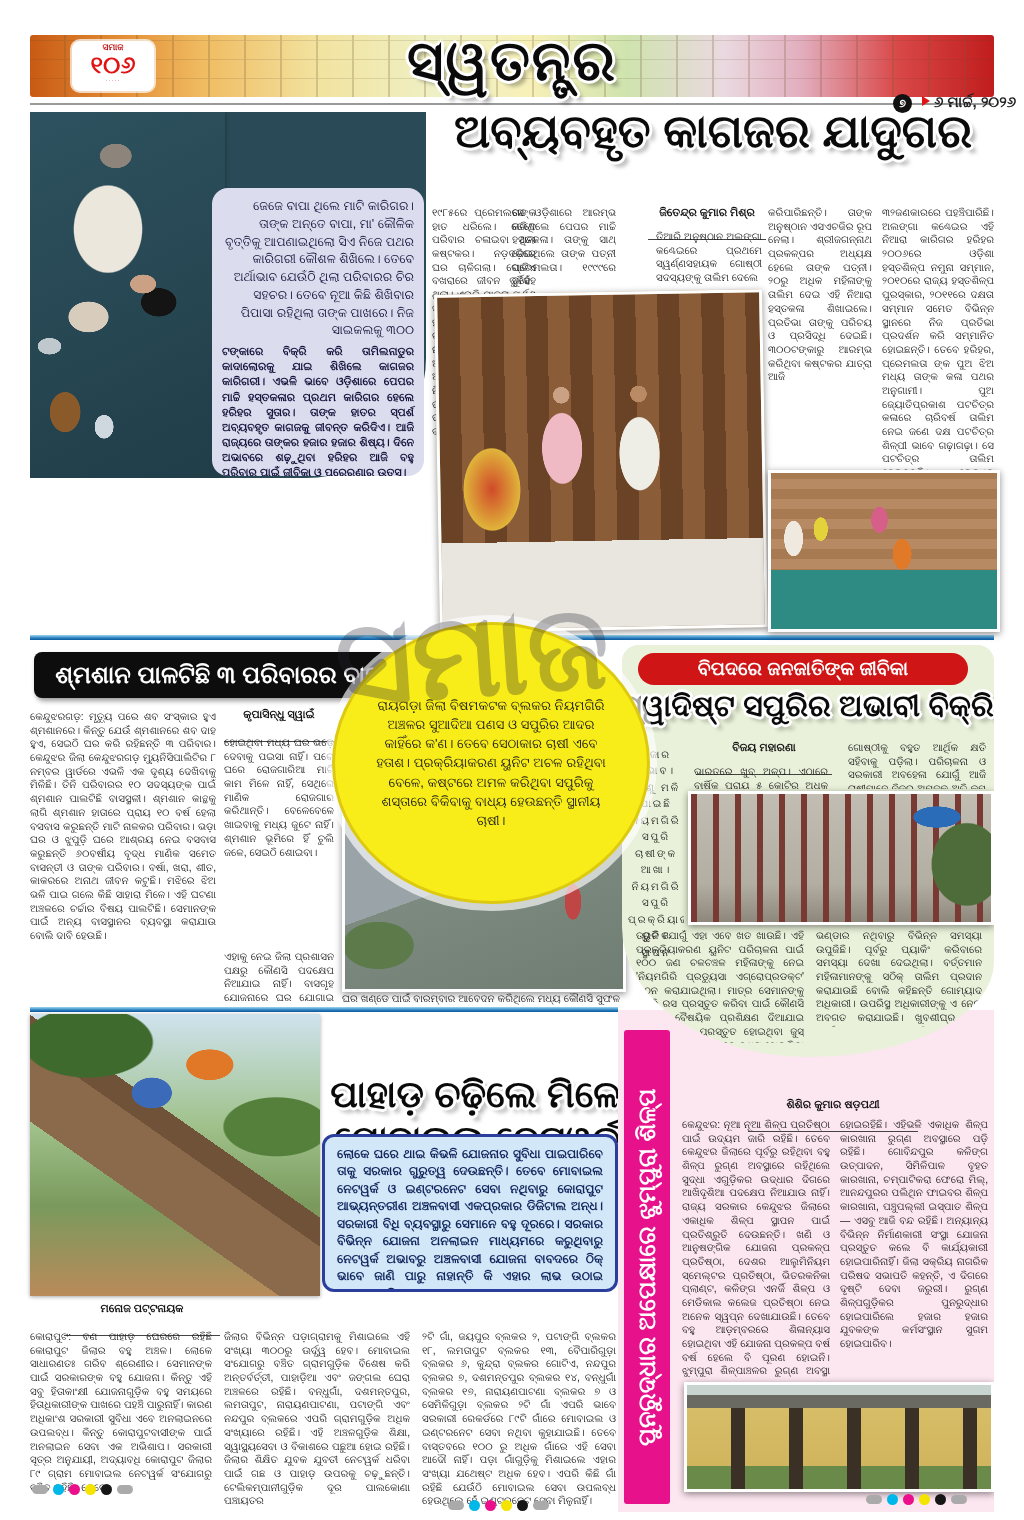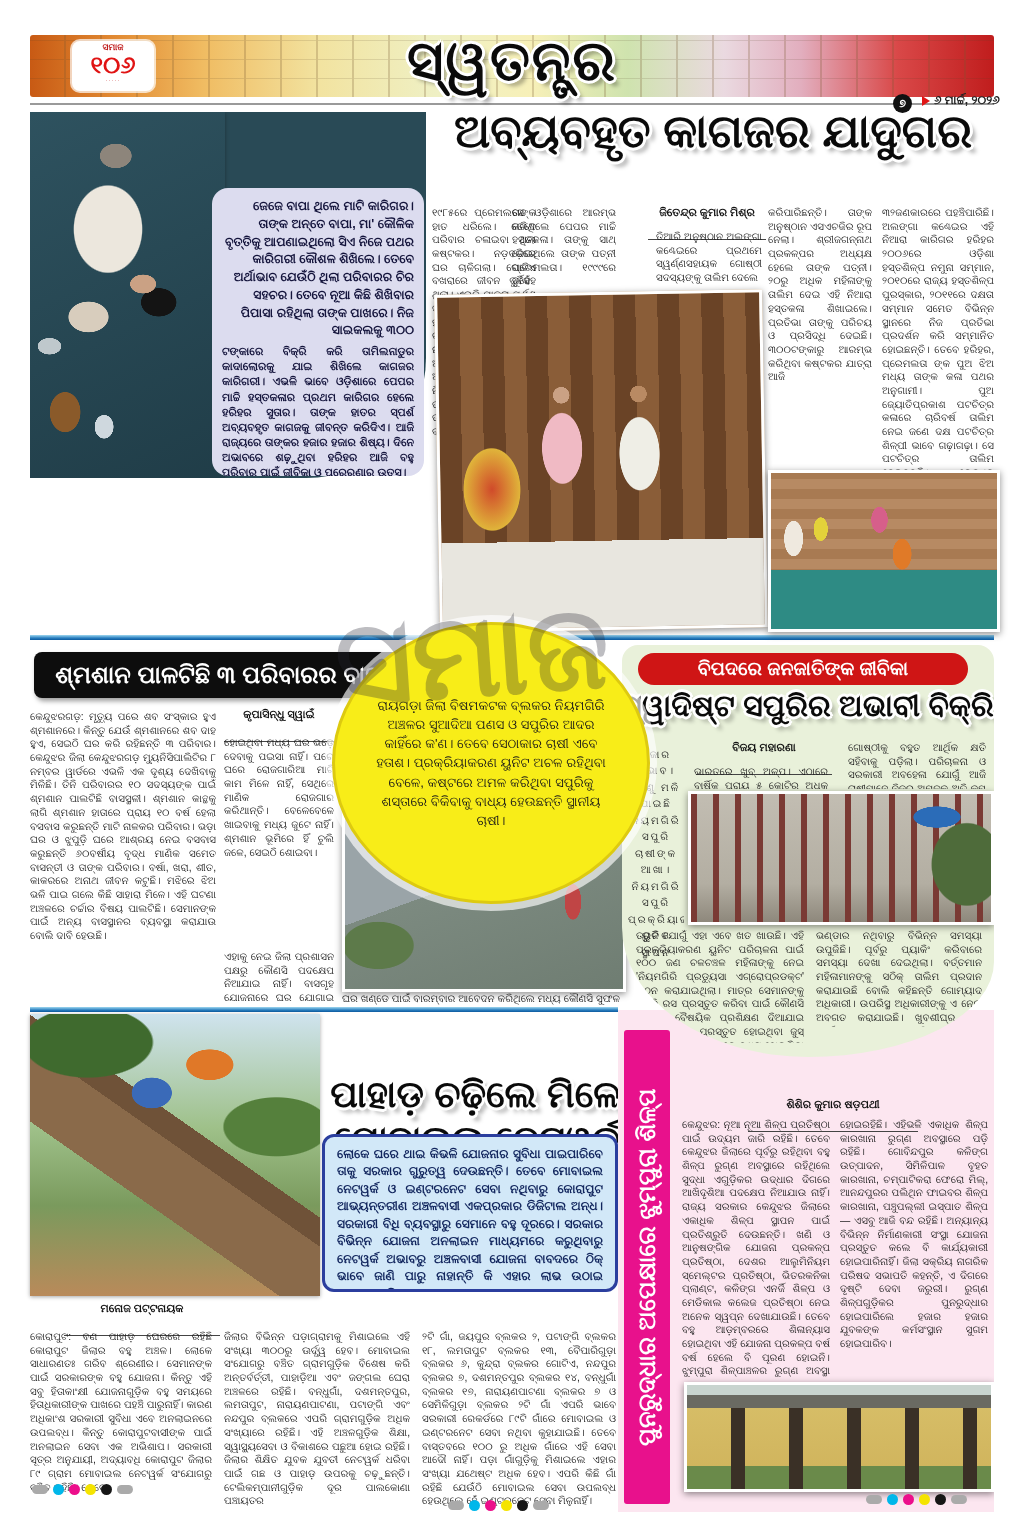--- a/index.html
+++ b/index.html
@@ -28,39 +28,39 @@
   .badge-top{font-size:9px;font-weight:bold;color:#c01d1d;line-height:12px;}
   .badge-num{font-size:24px;font-weight:bold;color:#e01414;line-height:24px;}
   .badge-dots{font-size:6px;color:#c01d1d;letter-spacing:1px;}
   .mast-title{left:30px;top:28px;width:964px;text-align:center;font-size:56px;font-weight:bold;
     color:#0a0a0a;z-index:2;letter-spacing:2px;}
   .rule{left:30px;top:103px;width:964px;height:2px;background:#9a9a9a;}
   .pageno{left:893px;top:94px;width:19px;height:19px;background:#111;color:#fff;border-radius:50%;
     font-size:11px;font-weight:bold;text-align:center;line-height:19px;}
   .date-arrow{left:922px;top:96px;width:0;height:0;border-left:8px solid #e01414;
     border-top:5px solid transparent;border-bottom:5px solid transparent;}
-  .dateline{left:934px;top:93px;font-size:12px;font-weight:bold;color:#222;white-space:nowrap;}
+  .dateline{left:934px;top:93px;font-size:15px;font-weight:bold;color:#222;white-space:nowrap;}
 
   
   .teal{left:30px;top:112px;width:396px;height:366px;background:#294a56;
         border-radius:0 0 120px 0;z-index:1;overflow:hidden;}
   .photo-man{position:absolute;left:0;top:0;width:195px;height:366px;
     background:
       radial-gradient(26px 20px at 44% 12%,#8d857b 0%,#8d857b 60%,transparent 62%),
       radial-gradient(58px 74px at 40% 32%,#ece7dd 0%,#ece7dd 58%,transparent 60%),
       radial-gradient(34px 26px at 30% 56%,#d8cdbd 0%,#d8cdbd 58%,transparent 60%),
       radial-gradient(22px 16px at 58% 47%,#caa184 0%,#caa184 58%,transparent 60%),
       radial-gradient(30px 24px at 66% 52%,#141414 0%,#141414 58%,transparent 60%),
       radial-gradient(26px 34px at 18% 82%,#8a5a2a 0%,#8a5a2a 58%,transparent 60%),
       radial-gradient(16px 20px at 38% 86%,#cfd8de 0%,#cfd8de 58%,transparent 60%),
       radial-gradient(20px 14px at 10% 64%,#bfc8cc 0%,#bfc8cc 58%,transparent 60%),
       linear-gradient(155deg,#2e525f 0%,#203d48 100%);}
   .intro-box{left:212px;top:188px;width:212px;height:288px;background:#dcdcef;border-radius:16px;
     z-index:2;padding:10px 10px;box-sizing:border-box;color:#14143c;overflow:hidden;}
-  .intro-top{font-size:12.5px;font-weight:bold;line-height:1.42;text-align:right;}
+  .intro-top{font-size:12.5px;font-weight:normal;line-height:1.42;text-align:right;}
   .intro-bot{font-size:11px;font-weight:bold;line-height:1.38;text-align:justify;margin-top:4px;}
   .h1-main{left:432px;top:108px;width:562px;height:94px;text-align:center;
     font-size:46px;line-height:1.0;font-weight:bold;color:#0a0a0a;z-index:2;}
   .photo-exhib{left:437px;top:292px;width:322px;height:332px;transform:rotate(-1deg);z-index:2;
     background:
       linear-gradient(0deg,#e8e6df 0%,#e8e6df 26%,transparent 26%),
       radial-gradient(34px 60px at 38% 46%,#f0bac4 0%,#f0bac4 58%,transparent 60%),
       radial-gradient(34px 62px at 62% 48%,#efeee6 0%,#efeee6 58%,transparent 60%),
       radial-gradient(40px 58px at 16% 58%,#d04a2a 0%,#e0b43a 70%,transparent 72%),
       radial-gradient(14px 14px at 38% 30%,#caa184 0%,#caa184 58%,transparent 60%),

